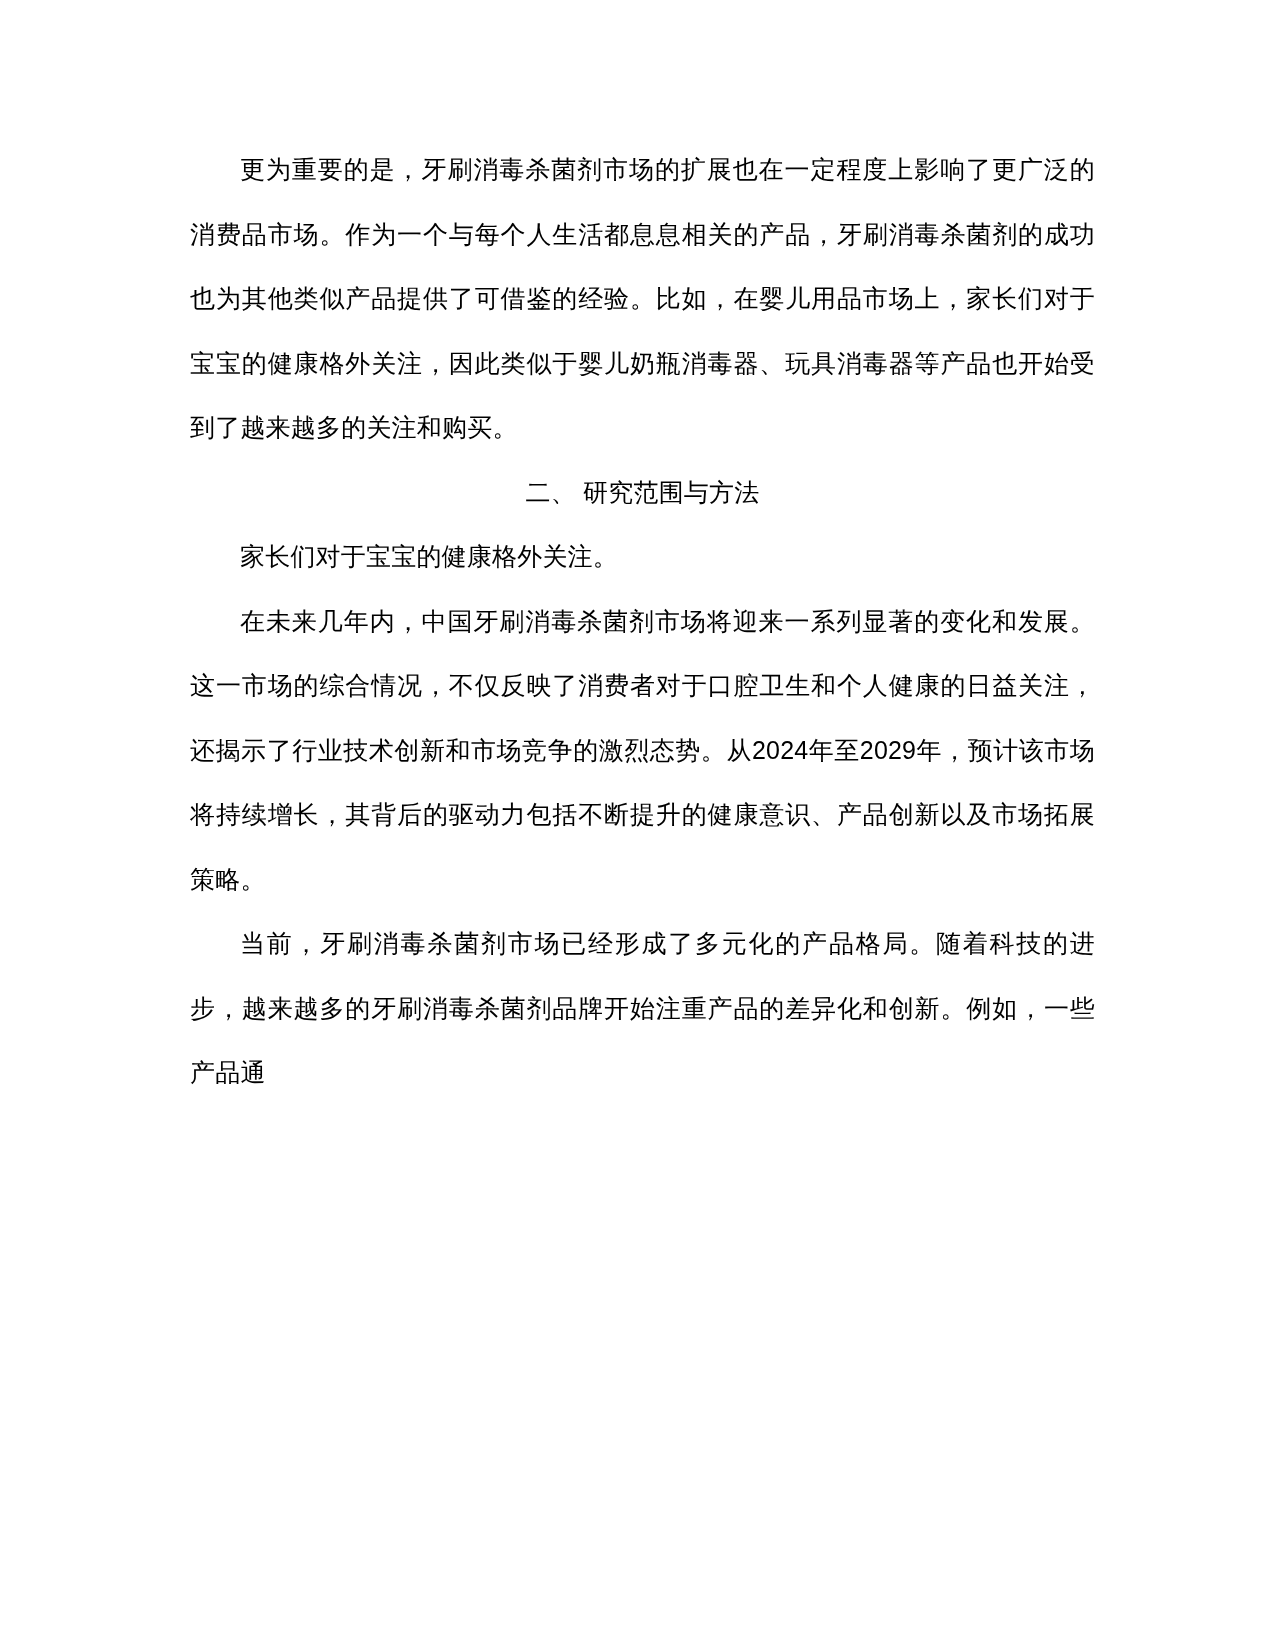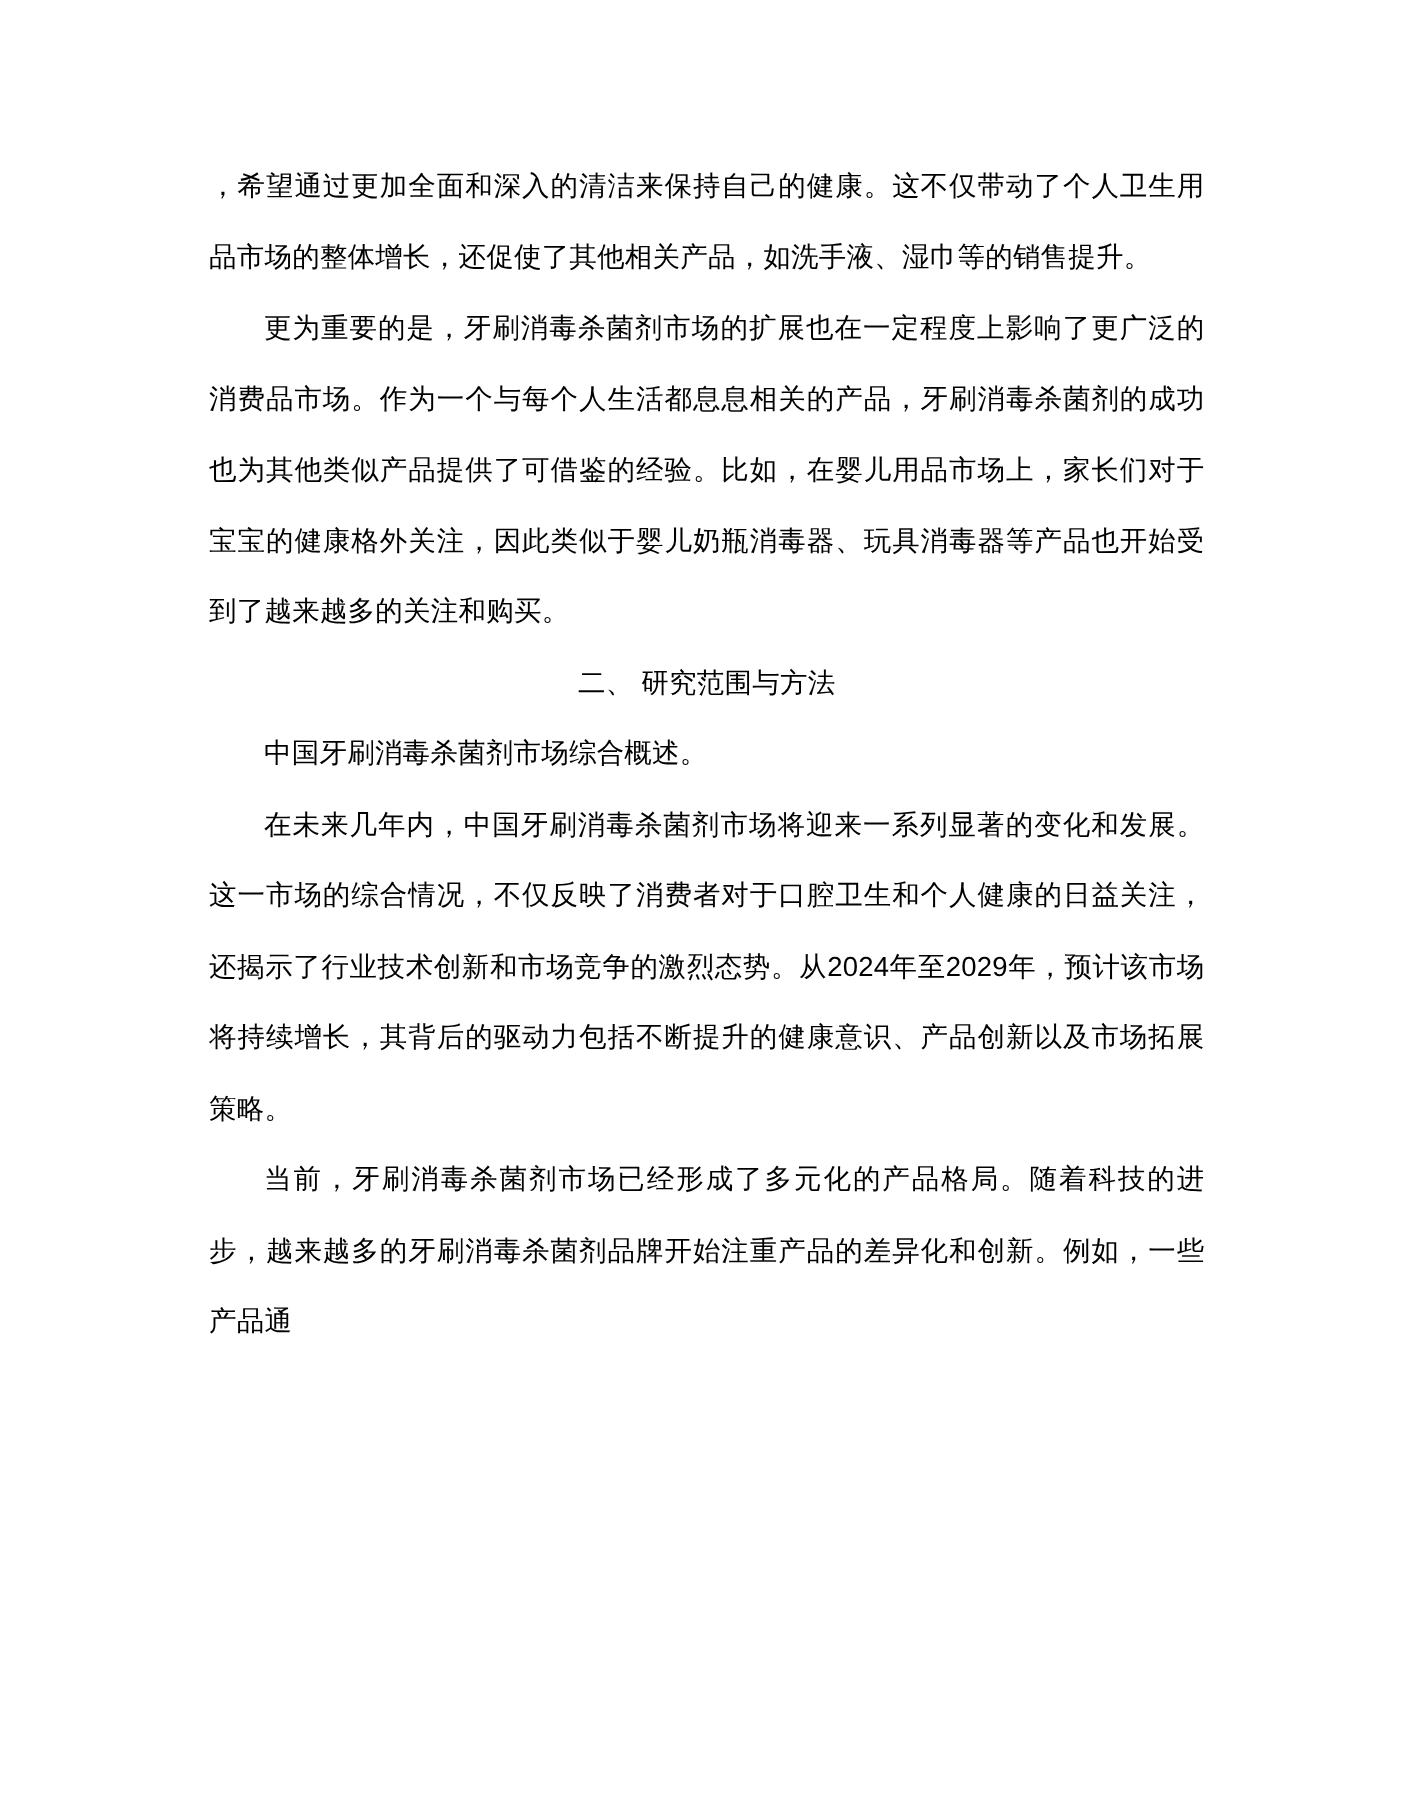--- a/index.html
+++ b/index.html
@@ -39,20 +39,19 @@
   .doc-body p.heading {
     text-align: center;
     text-indent: 0;
   }
 </style>
 </head>
 <body style="background: rgb(255, 255, 255); color: rgb(0, 0, 0);">
 
 <div class="page">
   <div class="doc-body" id="doc-body">
-      <p class="">，希望通过更加全面和深入的清洁来保持自己的健康。这不仅带动了个人卫生用品市场的整体增长，还促使了其他相关产品，如洗手液、湿巾等的销售提升。</p>
       <p class=" indent">更为重要的是，牙刷消毒杀菌剂市场的扩展也在一定程度上影响了更广泛的消费品市场。作为一个与每个人生活都息息相关的产品，牙刷消毒杀菌剂的成功也为其他类似产品提供了可借鉴的经验。比如，在婴儿用品市场上，家长们对于宝宝的健康格外关注，因此类似于婴儿奶瓶消毒器、玩具消毒器等产品也开始受到了越来越多的关注和购买。</p>
       <p class="heading">二、 研究范围与方法</p>
-      <p class=" indent">中国牙刷消毒杀菌剂市场综合概述。</p>
+      <p class=" indent">家长们对于宝宝的健康格外关注。</p>
       <p class=" indent">在未来几年内，中国牙刷消毒杀菌剂市场将迎来一系列显著的变化和发展。这一市场的综合情况，不仅反映了消费者对于口腔卫生和个人健康的日益关注，还揭示了行业技术创新和市场竞争的激烈态势。从2024年至2029年，预计该市场将持续增长，其背后的驱动力包括不断提升的健康意识、产品创新以及市场拓展策略。</p>
       <p class=" indent">当前，牙刷消毒杀菌剂市场已经形成了多元化的产品格局。随着科技的进步，越来越多的牙刷消毒杀菌剂品牌开始注重产品的差异化和创新。例如，一些产品通</p>
     </div>
 </div>
 
 </body></html>

